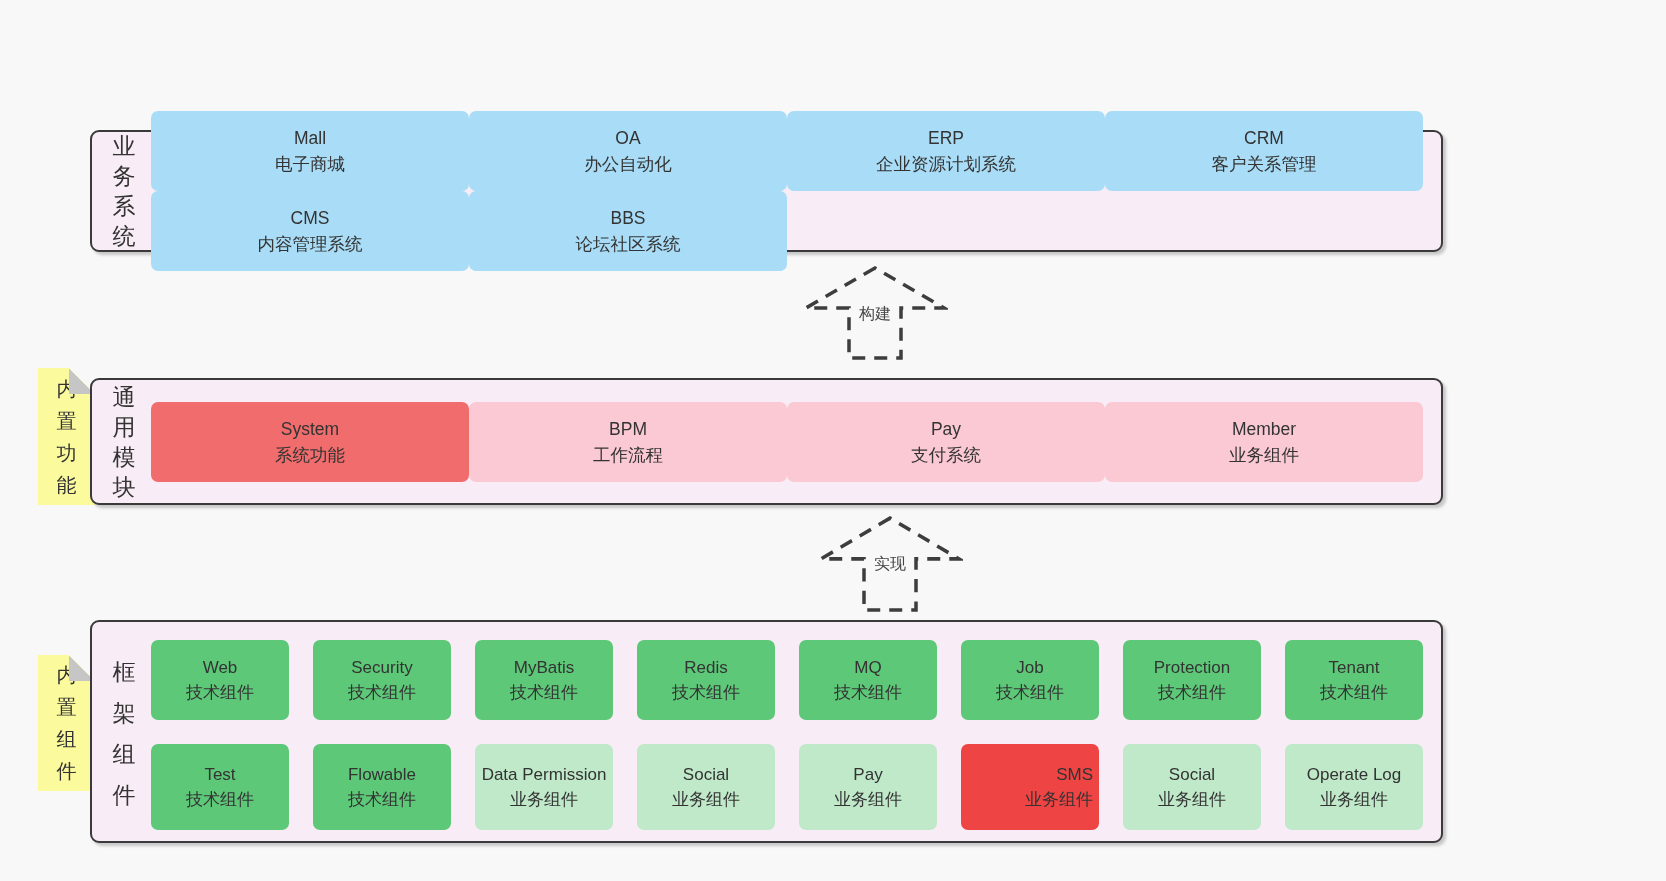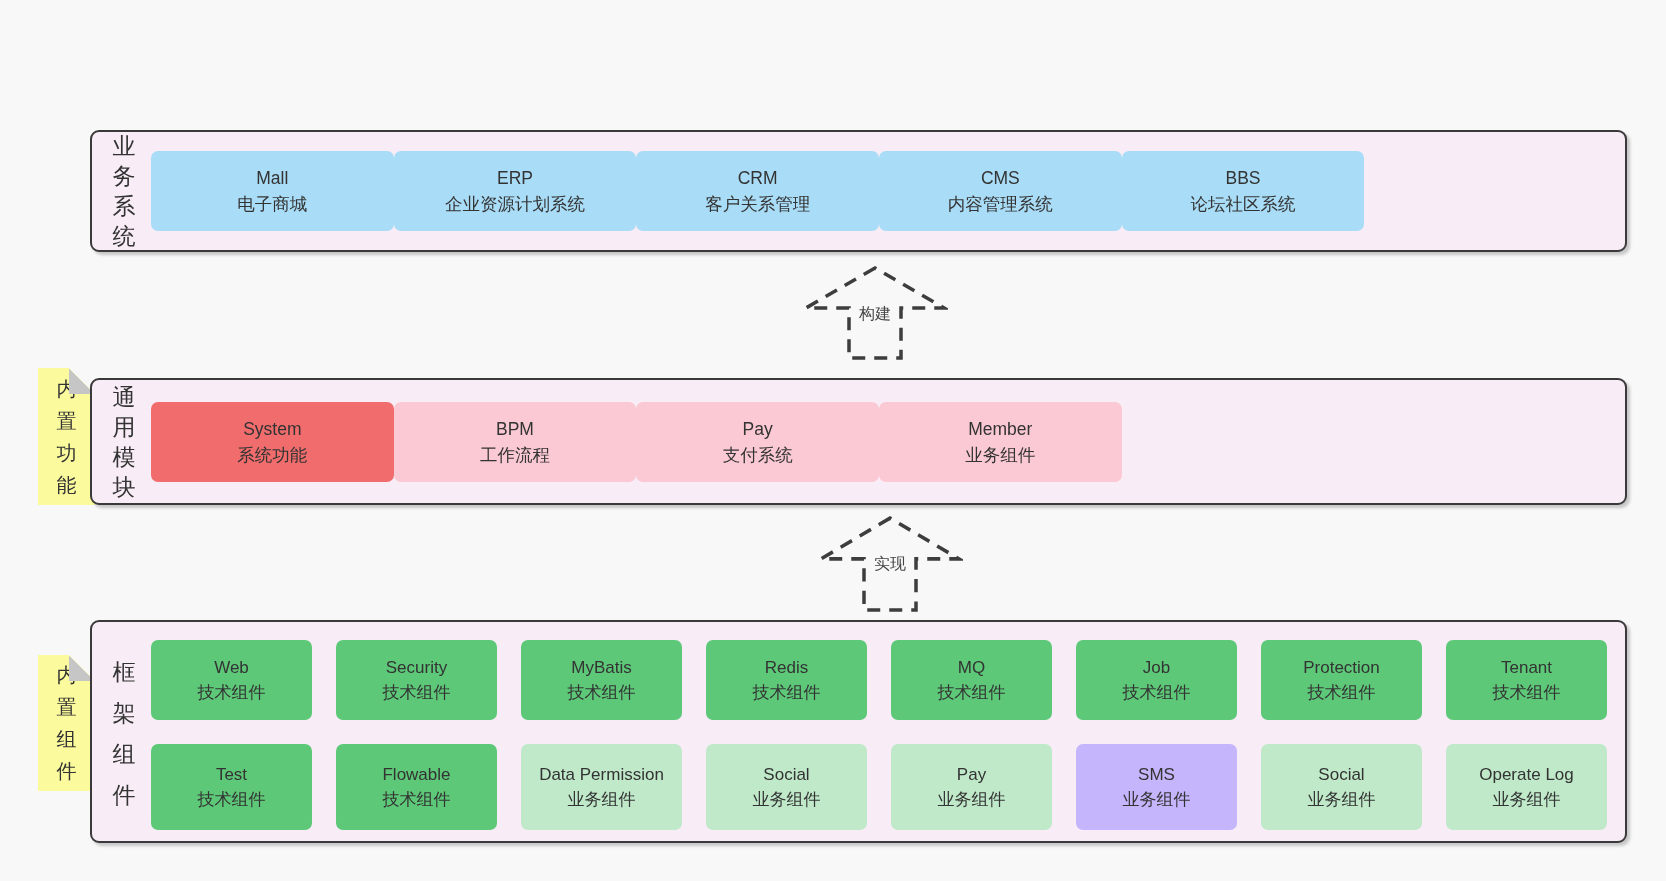--- a/index.html
+++ b/index.html
@@ -4,41 +4,41 @@
 <style>
   html,body { margin:0; padding:0; background:#f8f8f8; }
   .canvas {
     position:relative; width:1666px; height:881px; overflow:hidden;
     background:#f8f8f8; color:#333;
     font-family:"Liberation Sans","DejaVu Sans",sans-serif;
   }
 
   
   .section {
-    position:absolute; left:90px; width:1537px; box-sizing:border-box;
+    position:absolute; left:90px; width:1353px; box-sizing:border-box;
     background:#f8edf6; border:2px solid #3a3a3a; border-radius:9px;
     box-shadow:3px 3px 3px rgba(110,110,110,.35);
     display:flex; align-items:center; z-index:2;
   }
   #section-business   { top:130px; height:122px; }
   #section-modules    { top:378px; height:127px; }
   #section-components { top:620px; height:223px; align-items:flex-start; }
 
   
   .vlabel {
     width:30px; margin-left:17px; flex:0 0 30px;
     font-size:23px; line-height:30px; text-align:center;
     word-break:break-all; color:#333;
   }
   #section-components .vlabel { line-height:41px; margin-top:30px; }
 
   
   .boxes {
     flex:1; display:grid; margin:0 18px 0 12px;
-    grid-template-columns:repeat(6,1fr); 
+    grid-template-columns:repeat(4,1fr); 
   }
   #section-components .boxes {
     grid-template-columns:repeat(8,1fr);
     column-gap:36px; row-gap:24px;
     grid-template-rows:80px 86px;
     margin-top:18px;
     gap:24px;
   }
   .box {
     height:80px; border-radius:7px;
@@ -111,20 +111,24 @@
   </div>
 
   <div class="section" id="section-business">
     <div class="vlabel">业务系统</div>
     <div class="boxes">
         <div class="box" style="background: rgb(169, 220, 246);">
           <div class="box-name">Mall</div>
           <div class="box-sub">电子商城</div>
         </div>
         <div class="box" style="background: rgb(169, 220, 246);">
+          <div class="box-name">OA</div>
+          <div class="box-sub">办公自动化</div>
+        </div>
+        <div class="box" style="background: rgb(169, 220, 246);">
           <div class="box-name">ERP</div>
           <div class="box-sub">企业资源计划系统</div>
         </div>
         <div class="box" style="background: rgb(169, 220, 246);">
           <div class="box-name">CRM</div>
           <div class="box-sub">客户关系管理</div>
         </div>
         <div class="box" style="background: rgb(169, 220, 246);">
           <div class="box-name">CMS</div>
           <div class="box-sub">内容管理系统</div>
@@ -206,21 +210,21 @@
           <div class="box-sub">业务组件</div>
         </div>
         <div class="box" style="background: rgb(191, 233, 201);">
           <div class="box-name">Social</div>
           <div class="box-sub">业务组件</div>
         </div>
         <div class="box" style="background: rgb(191, 233, 201);">
           <div class="box-name">Pay</div>
           <div class="box-sub">业务组件</div>
         </div>
-        <div class="box" style="background: #c4b5fd;">
+        <div class="box" style="background: #ef4444; text-align: right;">
           <div class="box-name">SMS</div>
           <div class="box-sub">业务组件</div>
         </div>
         <div class="box" style="background: rgb(191, 233, 201);">
           <div class="box-name">Social</div>
           <div class="box-sub">业务组件</div>
         </div>
         <div class="box" style="background: rgb(191, 233, 201);">
           <div class="box-name">Operate Log</div>
           <div class="box-sub">业务组件</div>

